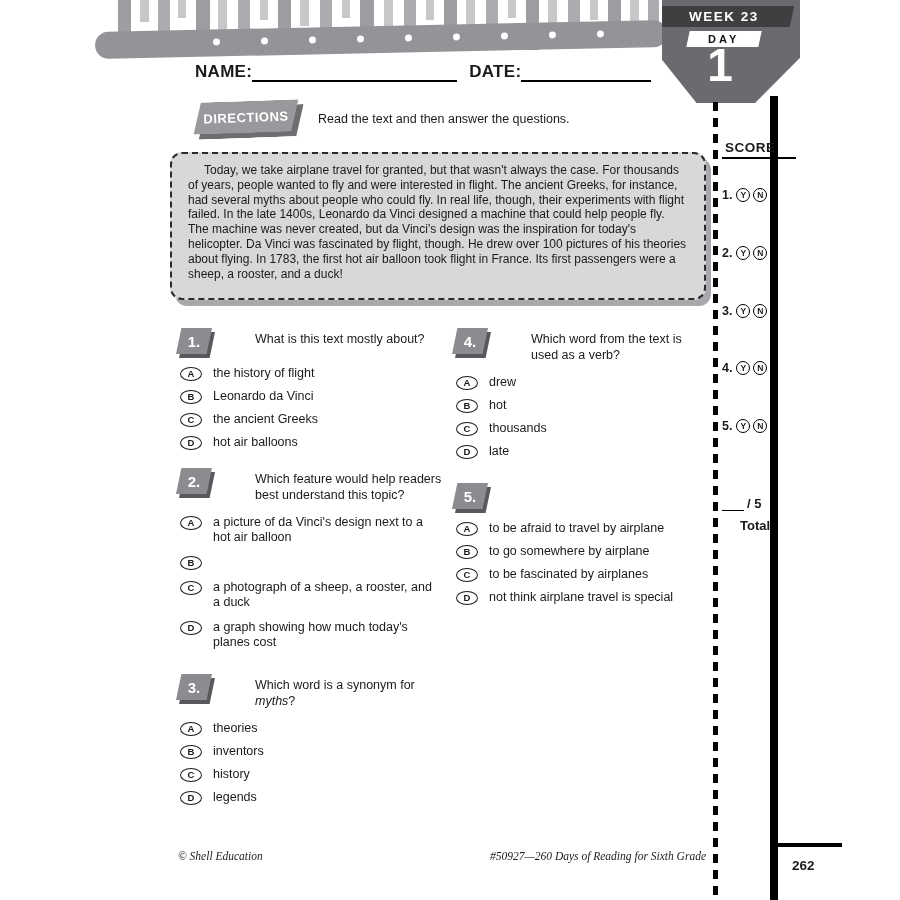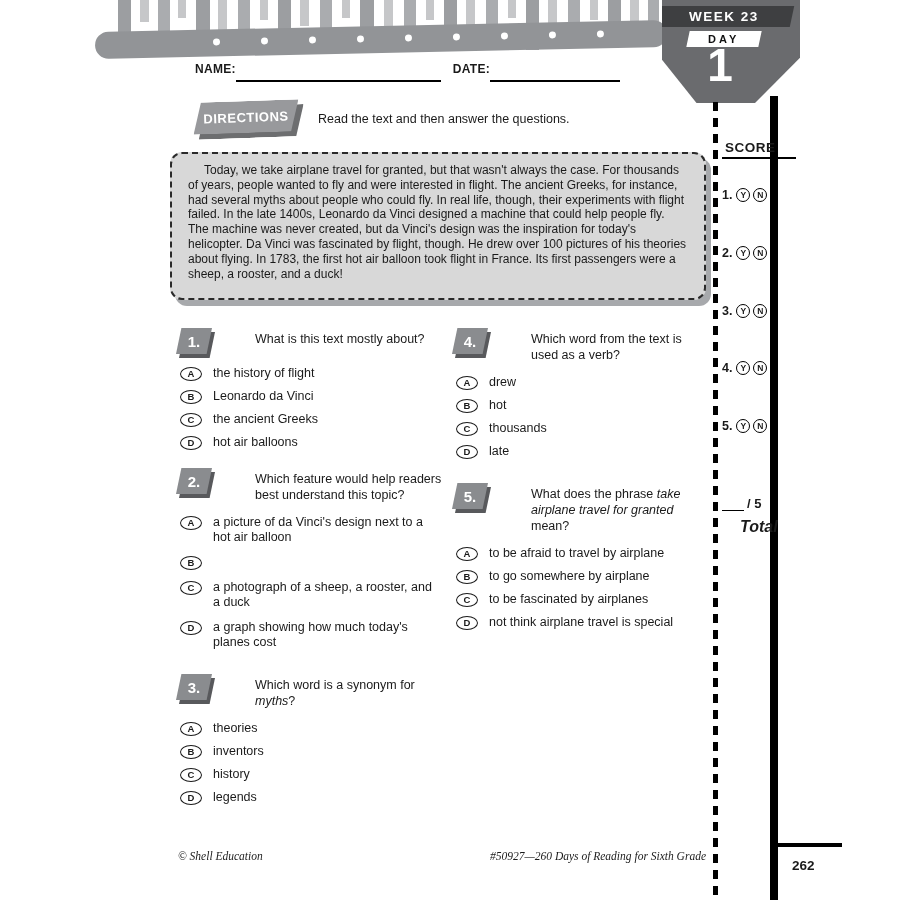--- a/index.html
+++ b/index.html
@@ -22,21 +22,21 @@
                 transform:skewX(-12deg); display:flex; align-items:center; justify-content:center; }
   .week-strip span { transform:skewX(12deg); color:#fff; font-weight:800; font-size:13.5px; letter-spacing:1.5px; }
   .day-box { position:absolute; left:38px; top:31px; width:72px; height:16px; background:#fff;
              transform:skewX(-12deg); display:flex; align-items:center; justify-content:center; }
   .day-box span { transform:skewX(12deg); color:#111; font-weight:800; font-size:11px; letter-spacing:3px; }
   .day-num { position:absolute; left:30px; top:42px; width:80px; text-align:center;
              color:#fff; font-weight:800; font-size:46px; line-height:1; }
 
   
   .name-row { position:absolute; left:195px; top:62px; display:flex; align-items:flex-start;
-              font-size:12px; font-weight:800; letter-spacing:.3px; }
+              font-size:17px; font-weight:800; letter-spacing:.3px; }
   .w-line { display:inline-block; border-bottom:2px solid #000; height:20px; }
   .name-line { width:205px; }
   .date-line { width:130px; }
   .date-label { margin-left:12px; }
 
   
   .dir-wrap { position:absolute; left:193px; top:101px; width:106px; height:32px; transform:rotate(-2deg); }
   .dir-shadow { position:absolute; left:5px; top:5px; width:100%; height:100%; background:#6d6e70;
                 clip-path:polygon(8% 0,100% 0,92% 100%,0 100%); }
   .dir-face { position:absolute; left:0; top:0; width:100%; height:100%; background:#98999c;
@@ -60,21 +60,21 @@
   .score-title { display:inline-block; font-weight:800; font-size:13.5px; letter-spacing:.5px;
                  border-bottom:2px solid #000; padding:0 20px 2px 3px; }
   .score-row { position:absolute; left:0; display:flex; align-items:center; gap:3px; }
   .score-num { font-weight:700; font-size:12.5px; margin-right:1px; }
   .yn { width:14px; height:14px; border:1.3px solid #000; border-radius:50%;
         display:inline-flex; align-items:center; justify-content:center;
         font-size:8.5px; font-weight:700; }
   .total-row { position:absolute; left:0; top:358px; font-weight:700; font-size:13px;
                display:flex; align-items:flex-end; }
   .total-blank { display:inline-block; width:22px; border-bottom:1.5px solid #000; height:14px; margin-right:3px; }
-  .total-label { position:absolute; left:18px; top:380px; font-weight:700; font-size:16px;font-style:italic; }
+  .total-label { position:absolute; left:18px; top:380px; font-weight:700; font-size:13px; }
 
   
   .col-left  { position:absolute; left:176px; top:328px; width:268px; }
   .col-right { position:absolute; left:452px; top:328px; width:256px; }
   .question { margin-bottom:18px; }
   .q-mb-lg { margin-bottom:24px; }
   .q-head { display:flex; align-items:flex-start; gap:11px; margin-bottom:12px; }
   .q-badge { position:relative; width:36px; height:26px; flex-shrink:0; }
   .q-badge .b-shadow { position:absolute; left:3px; top:4px; width:100%; height:100%;
                        background:#58595c; clip-path:polygon(15% 0,100% 0,85% 100%,0 100%); }
@@ -328,21 +328,20 @@
         </div>
       </div>
     </div>
 
     <div class="question">
       <div class="q-head">
         <span class="q-badge">
           <span class="b-shadow"></span>
           <span class="b-face">5.</span>
         </span>
-        <div class="q-text"><span>What does the phrase </span><em>take airplane travel for granted</em><span> mean?</span></div>
       </div>
       <div class="options">
         <div class="option">
           <span class="bubble">A</span>
           <span class="opt-text">to be afraid to travel by airplane</span>
         </div>
         <div class="option">
           <span class="bubble">B</span>
           <span class="opt-text">to go somewhere by airplane</span>
         </div>

